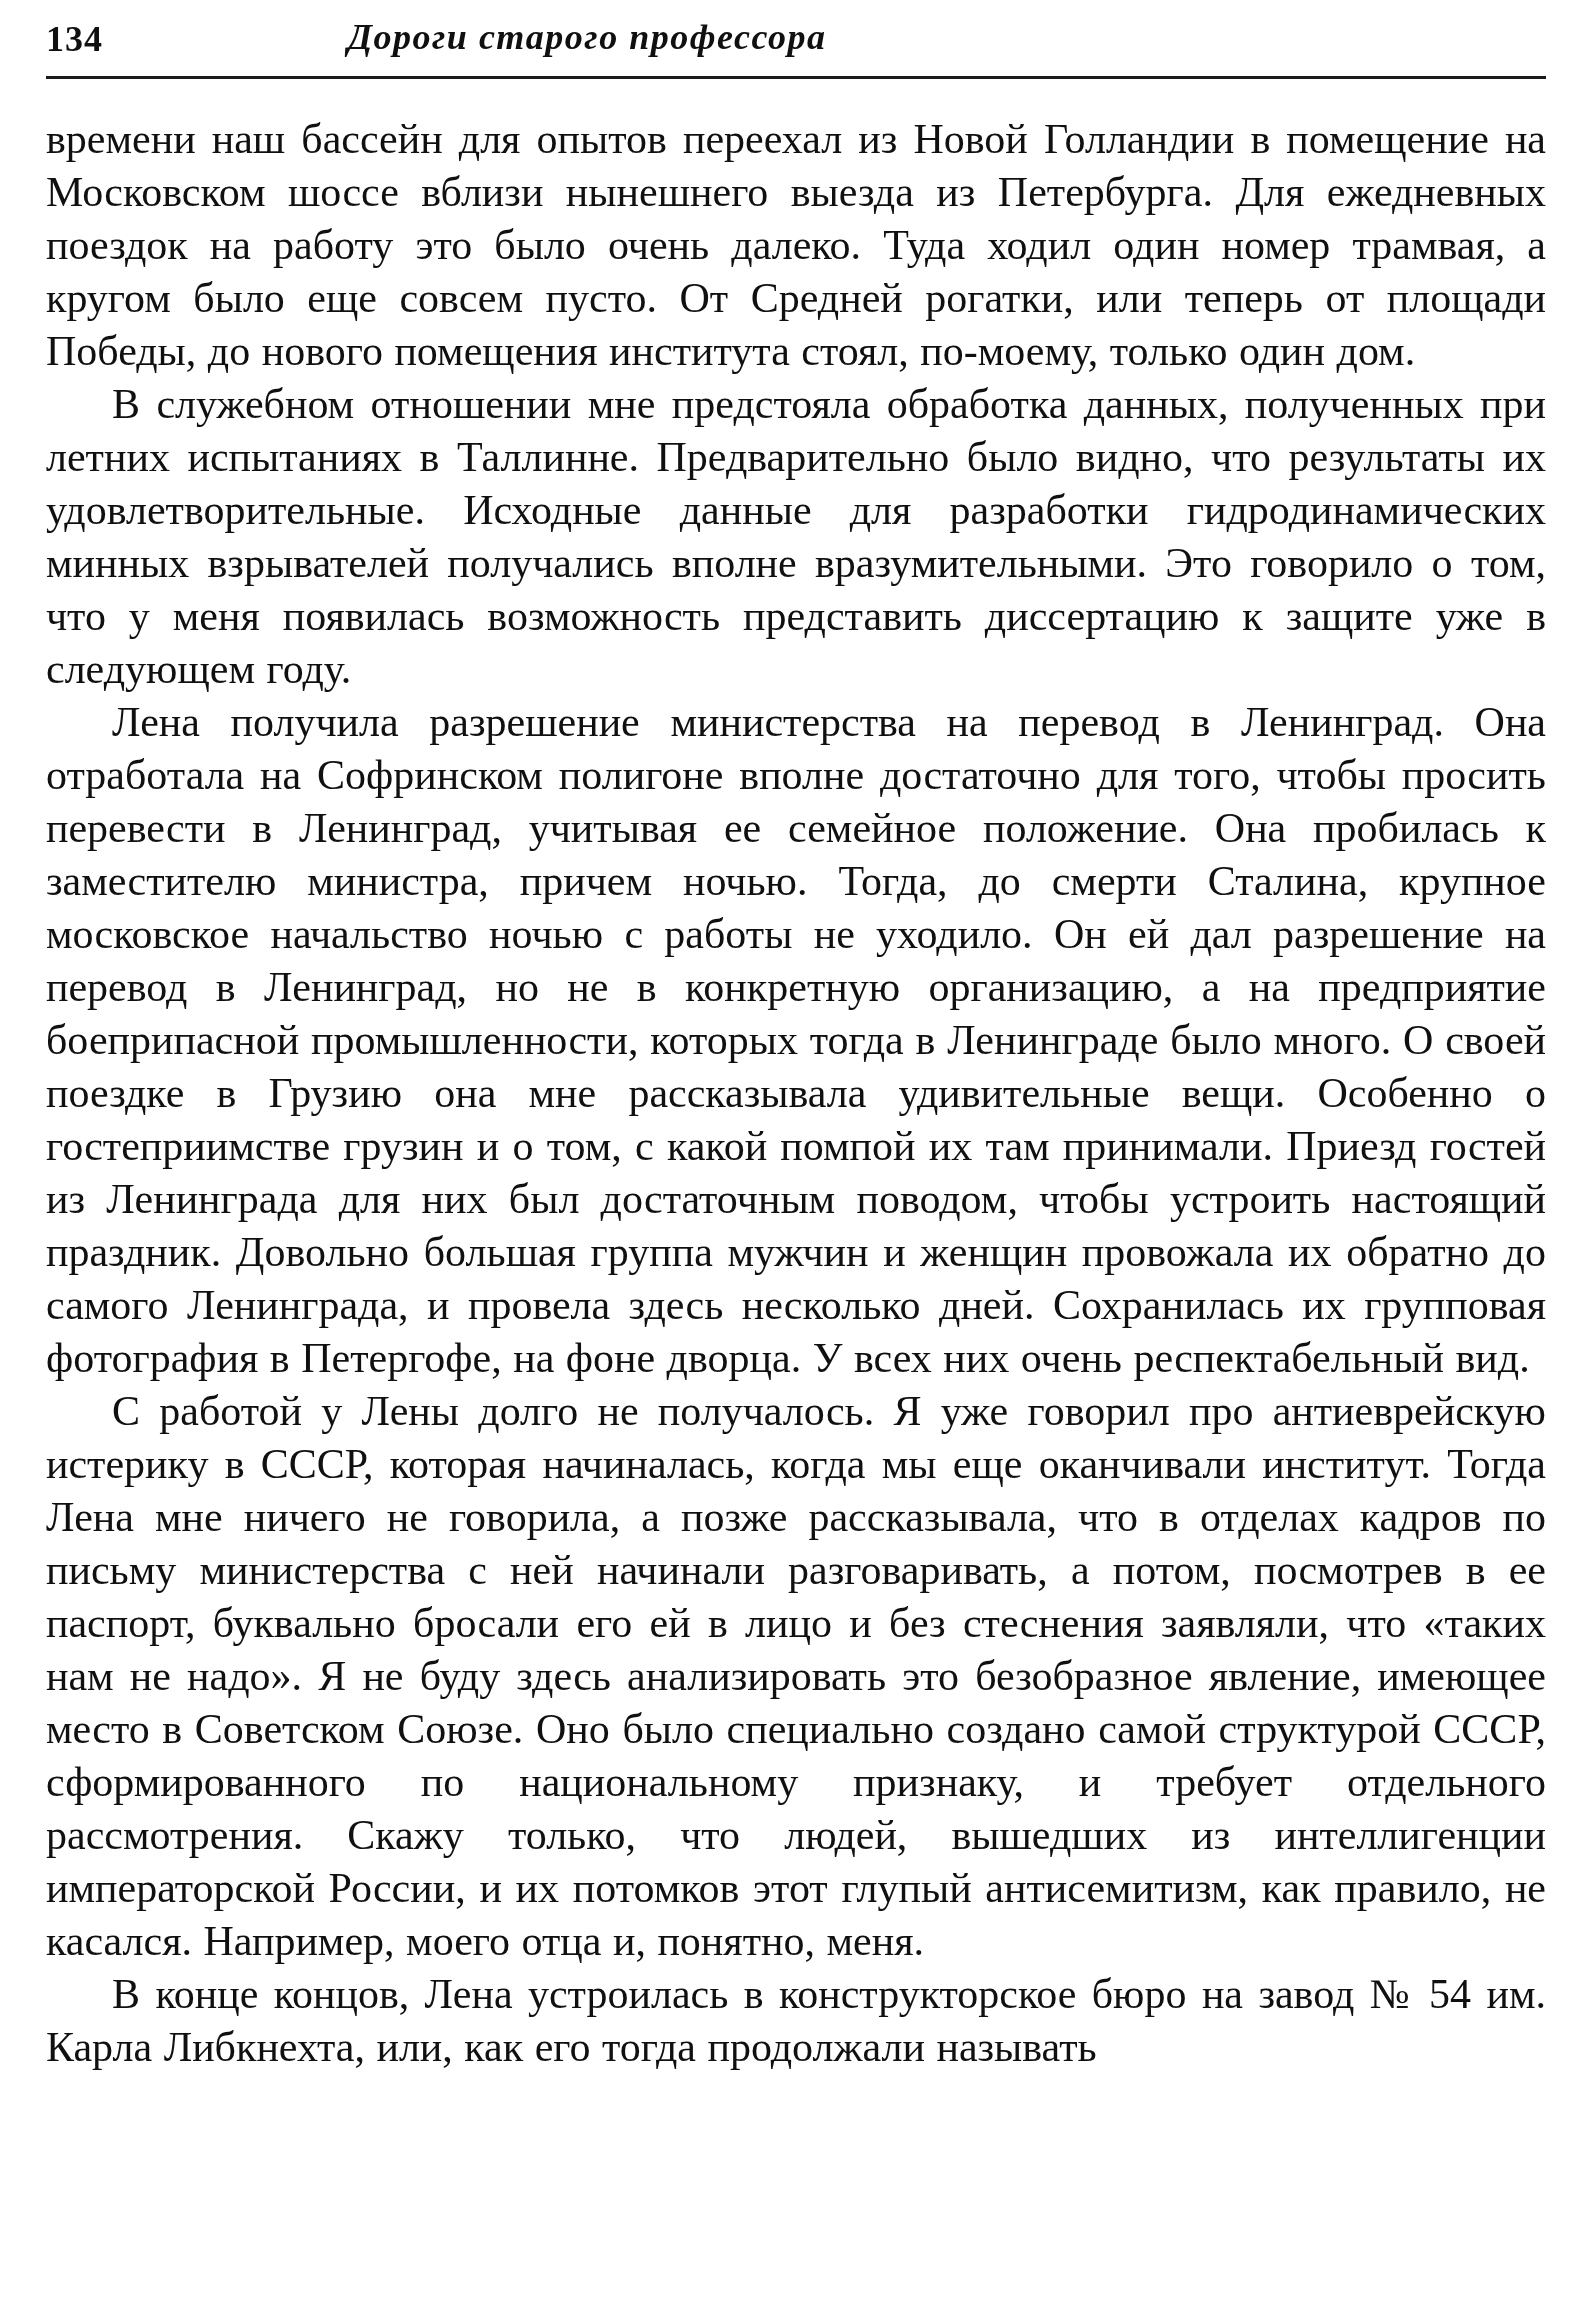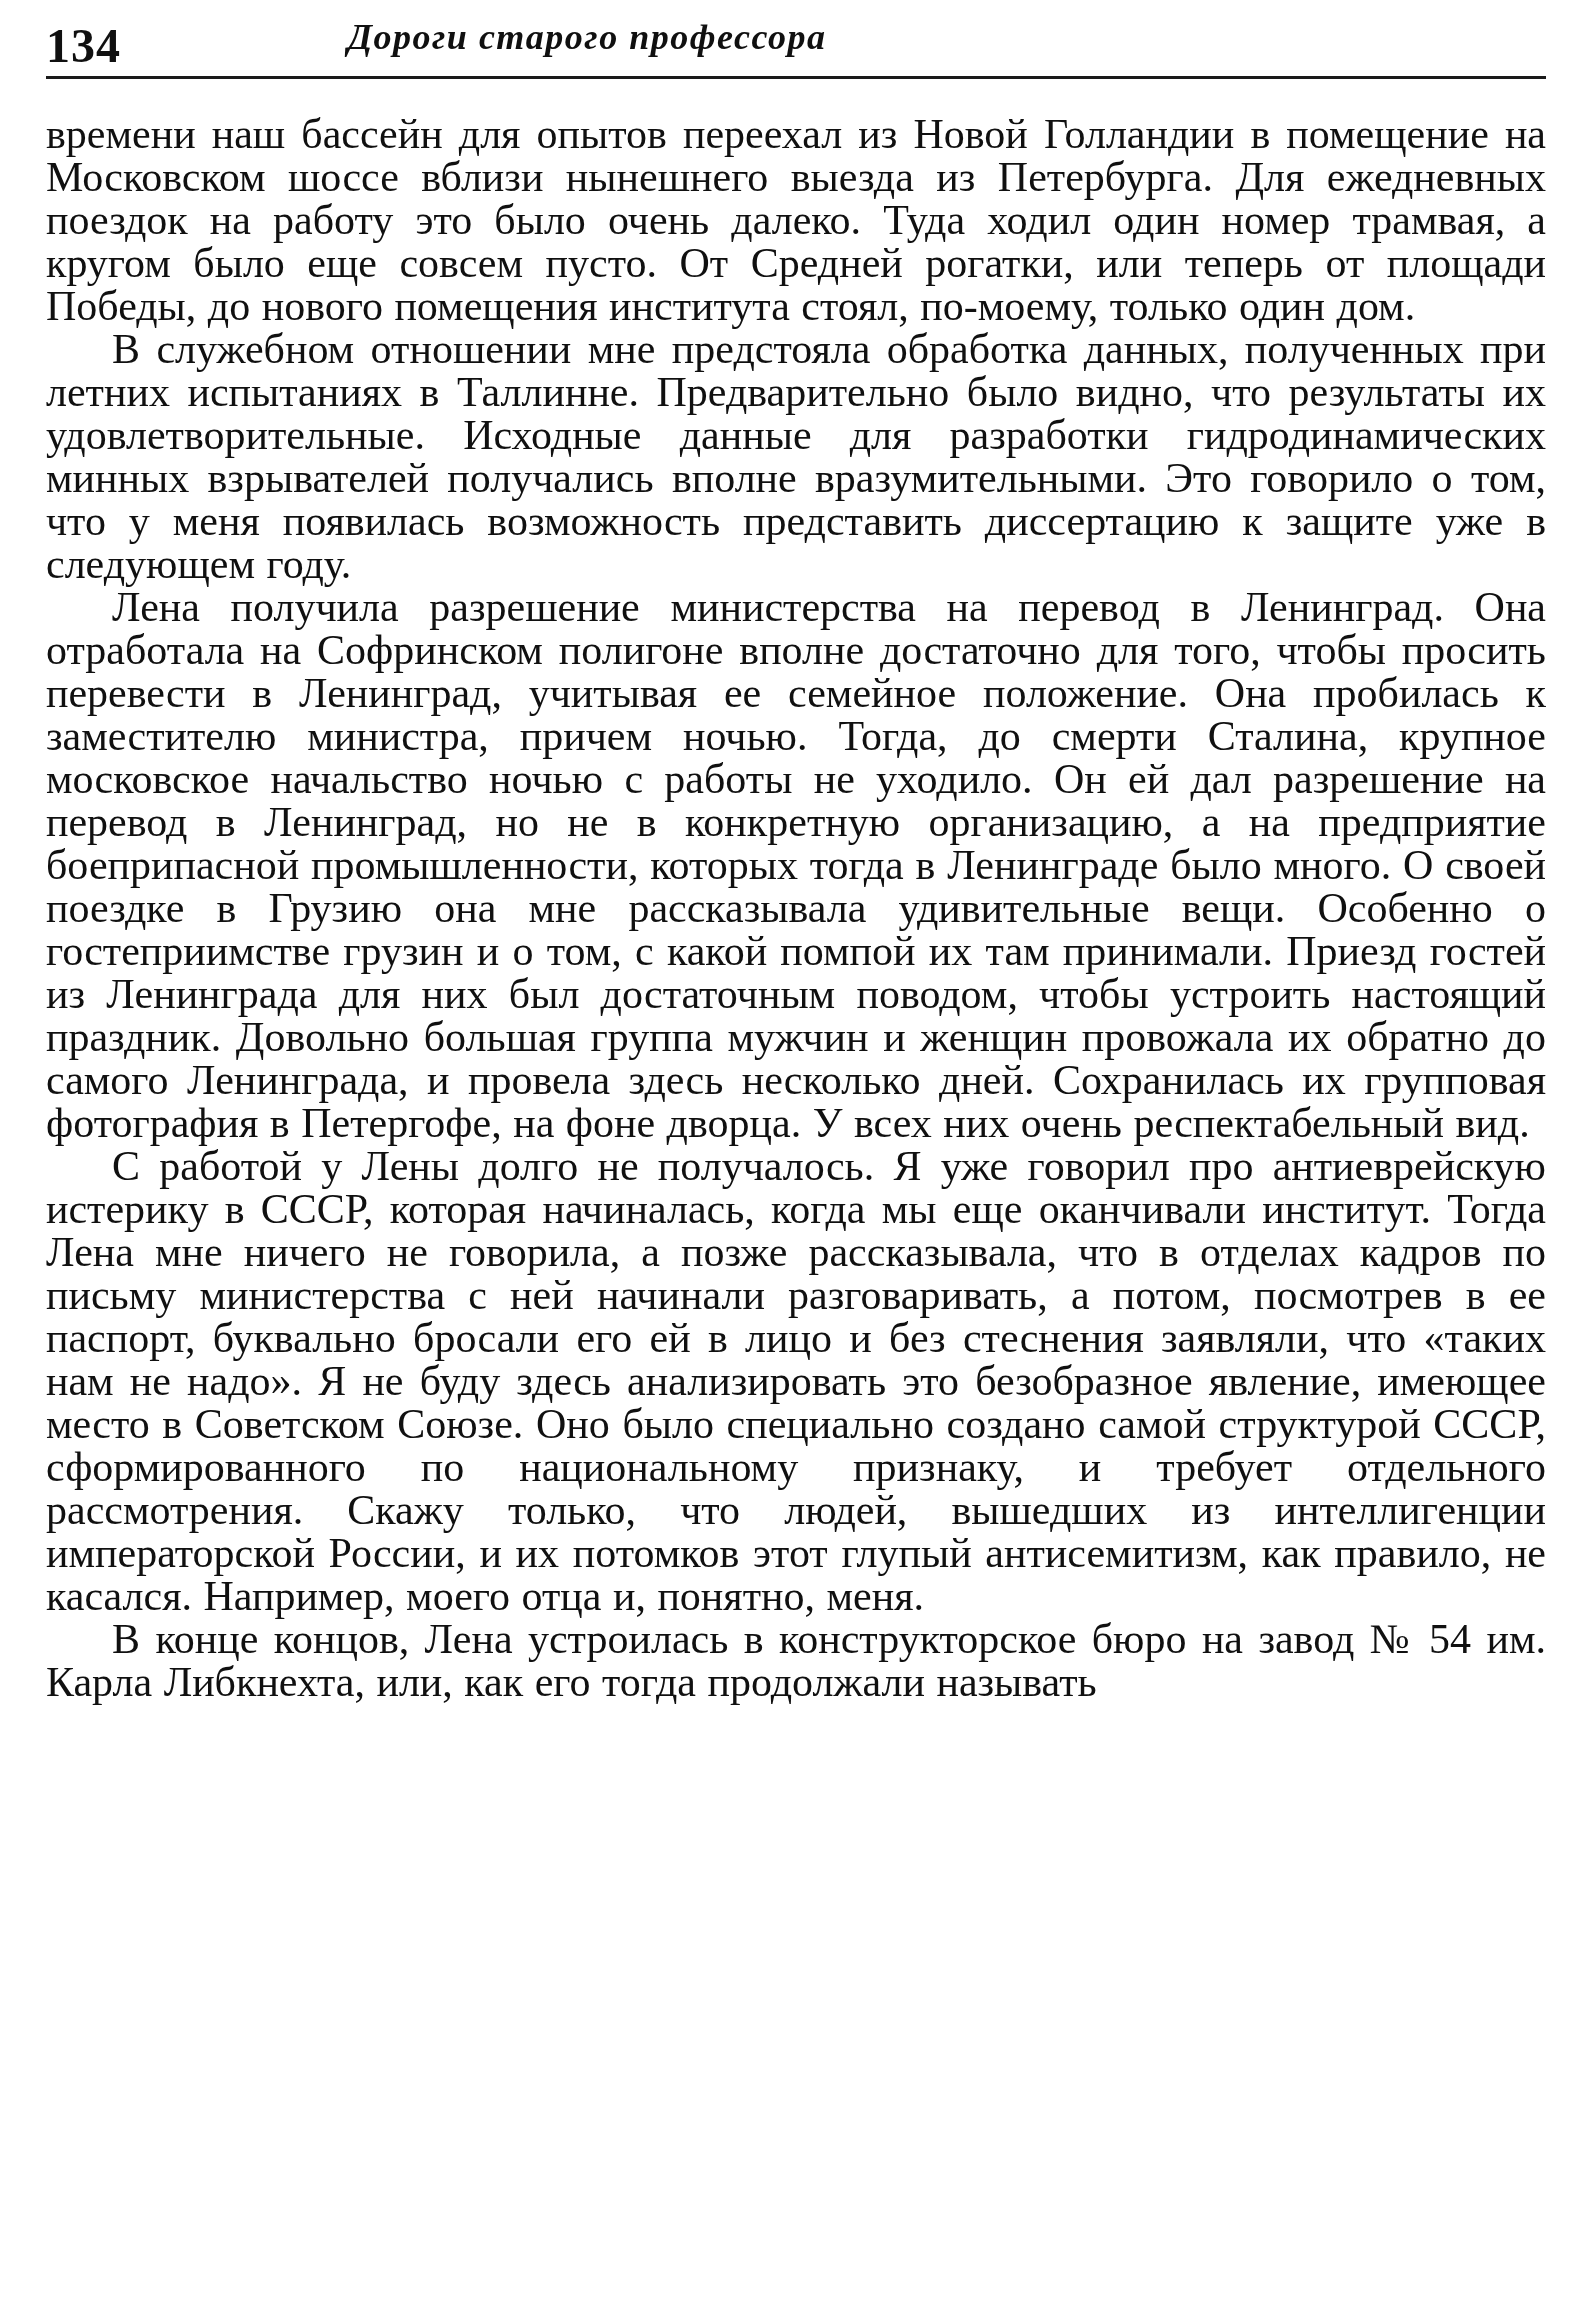--- a/index.html
+++ b/index.html
@@ -19,21 +19,21 @@
     overflow: hidden;
   }
   .page-header {
     position: relative;
     height: 52px;
   }
   .page-number {
     position: absolute;
     left: 0;
     top: 2px;
-    font-size: 48px;
+    font-size: 36px;
     font-weight: bold;
     letter-spacing: 1px;
   }
   .running-title {
     display: block;
     text-align: center;
     font-size: 36px;
     font-style: italic;
     font-weight: bold;
     letter-spacing: 1.5px;
@@ -45,21 +45,21 @@
     margin: 8px 0 0 0;
   }
   .page-body {
     margin-top: 34px;
     hyphens: auto;
     -webkit-hyphens: auto;
   }
   .page-body p {
     margin: 0;
     font-size: 42px;
-    line-height: 43px;
+    line-height: 53px;
     text-align: justify;
     word-spacing: 1px;
   }
   .page-body p.indent {
     text-indent: 66px;
   }
 </style>
 </head>
 <body>
 

